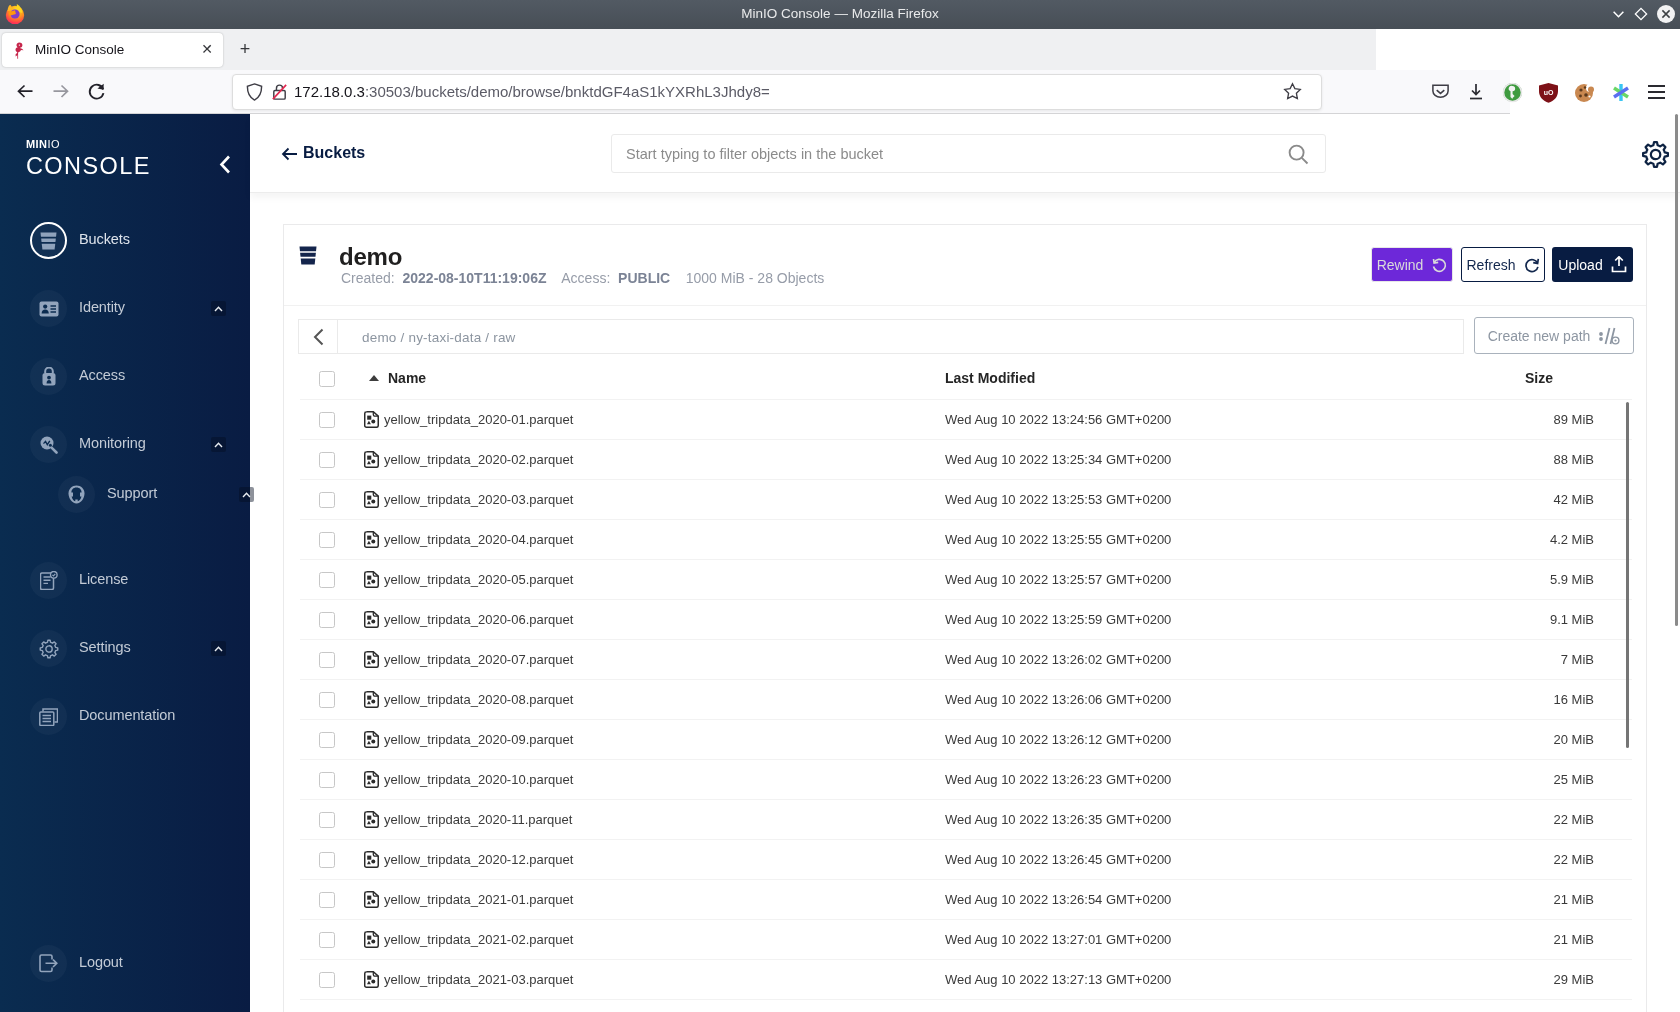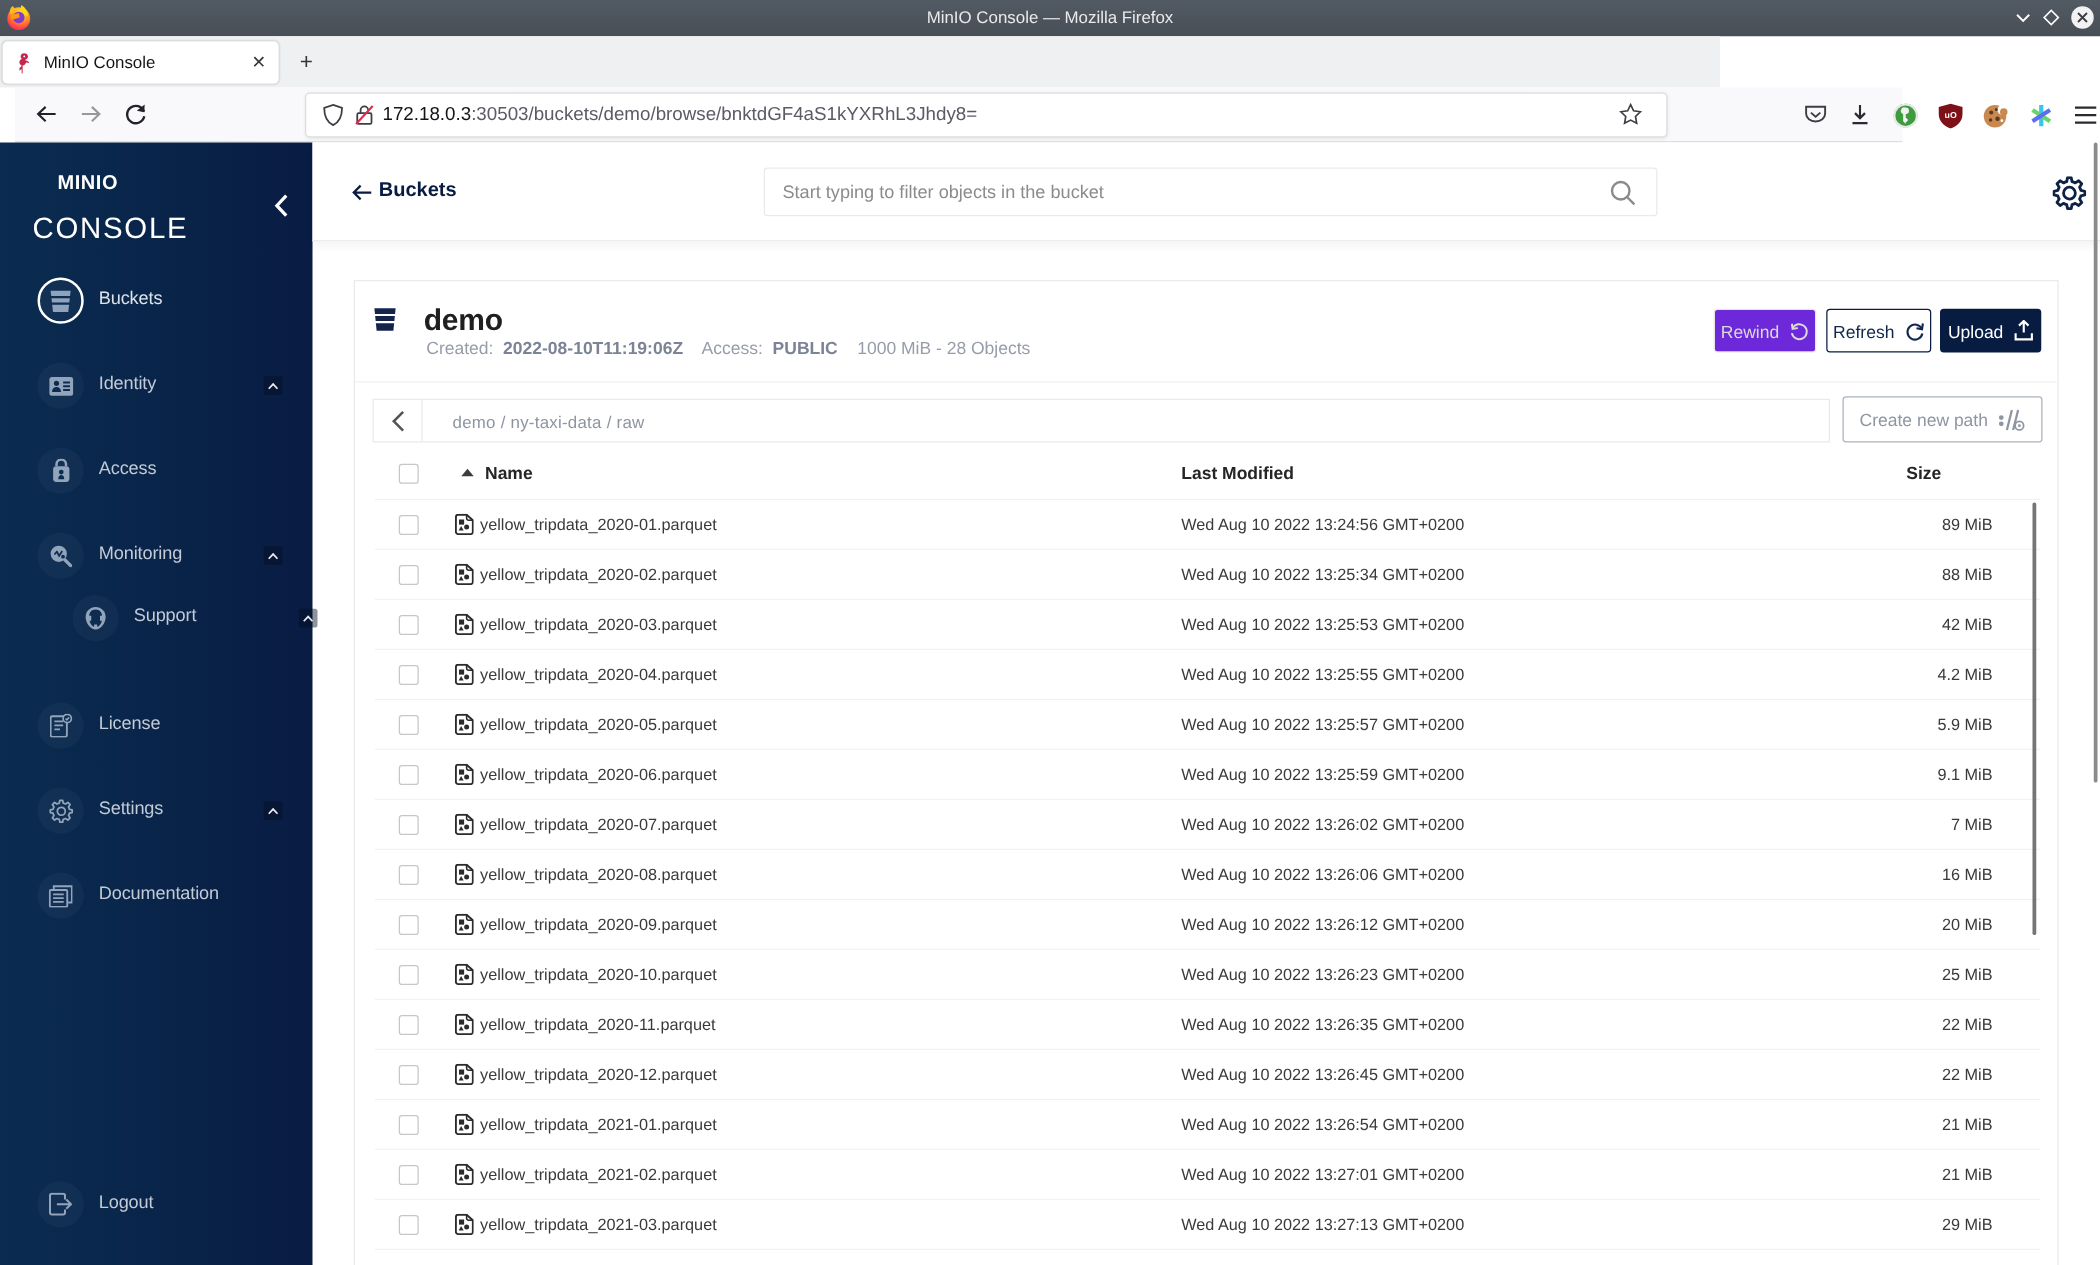--- a/index.html
+++ b/index.html
@@ -7,37 +7,37 @@
 .abs { position:absolute; }
 
 
 #titlebar { position:absolute; left:0; top:0; width:1680px; height:29px; background:linear-gradient(#525a63,#474e56); }
 #titlebar .title { position:absolute; left:0; right:0; top:6px; text-align:center; color:#e9eaeb; font-size:13.5px; }
 #tabbar { position:absolute; left:0; top:29px; width:1376px; height:41px; background:#eff0f2; }
 #tab { position:absolute; left:2px; top:4px; width:221px; height:34px; background:#fff; border-radius:4px; box-shadow:0 0 2px rgba(0,0,0,0.25); }
 #tab .t { position:absolute; left:33px; top:9px; font-size:13.5px; color:#15141a; }
 #tab .x { position:absolute; right:10px; top:8px; font-size:14px; color:#35363a; }
 #newtab { position:absolute; left:233px; top:8px; width:24px; height:24px; font-size:18px; color:#35363a; text-align:center; line-height:24px; }
-#navbar { position:absolute; left:12px; top:70px; width:1510px; height:44px; background:#f9f9fb; border-bottom:1px solid #d4d4d6; }
+#navbar { position:absolute; left:0; top:70px; width:1510px; height:44px; background:#f9f9fb; border-bottom:1px solid #d4d4d6; }
 #urlbar { position:absolute; left:232px; top:4px; width:1090px; height:36px; background:#fff; border:1px solid #ddd; border-radius:4px; box-shadow:0 1px 3px rgba(0,0,0,0.08); }
 #urltext { position:absolute; left:61px; top:7.5px; font-size:15px; color:#5b5b66; white-space:nowrap; }
 #urltext b { color:#15141a; font-weight:normal; }
 
 
 #app { position:absolute; left:0; top:114px; width:1680px; height:898px; background:#fff; }
 #sidebar { position:absolute; left:0; top:0; width:250px; height:898px; background:linear-gradient(90deg,#0a2c50,#091c43); }
 .mitem { position:absolute; left:0; width:250px; height:68px; }
 .mcirc { position:absolute; left:30px; top:16px; width:37px; height:37px; border-radius:50%; background:rgba(255,255,255,0.035); display:flex; align-items:center; justify-content:center; }
 .mcirc.active { border:2px solid #fff; }
 .mlabel { position:absolute; left:79px; top:25px; font-size:14.5px; color:#c3cbd6; letter-spacing:-0.1px; }
 .mchev { position:absolute; left:211px; top:27px; width:15px; height:15px; background:rgba(4,14,34,0.45); border-radius:2px; display:flex; align-items:center; justify-content:center; }
 #logo { position:absolute; left:26px; top:24px; color:#fff; }
-#logo .l1 { font-size:16px; font-weight:bold; letter-spacing:0.6px; height:15px;margin-left:20px; }
+#logo .l1 { font-size:11px; font-weight:normal; letter-spacing:0.6px; height:15px; }
 #logo .l1 b { letter-spacing:0.4px; }
-#logo .l2 { font-size:23.5px; letter-spacing:1.4px; font-weight:400; margin-top:16px; }
+#logo .l2 { font-size:23.5px; letter-spacing:1.4px; font-weight:400; margin-top:0px; }
 
 #main { position:absolute; left:250px; top:0; width:1430px; height:898px; }
 #topbar { position:absolute; left:0; top:0; width:1430px; height:79px; background:#fff; border-bottom:1px solid #ececec; box-shadow:0 5px 7px rgba(0,0,0,0.045); }
 #backlink { position:absolute; left:31px; top:30px; font-size:16px; font-weight:bold; color:#081c42; padding-left:22px; }
 #search { position:absolute; left:361px; top:20px; width:715px; height:39px; background:#fff; border:1px solid #eaeaea; border-radius:3px; }
 #search .ph { position:absolute; left:14px; top:11px; font-size:14.5px; color:#8b8b8b; }
 #gearbtn { position:absolute; left:1392px; top:27px; }
 
 #panel { position:absolute; left:33px; top:110px; width:1364px; height:800px; background:#fff; border:1px solid #eaeaeb; }
 

